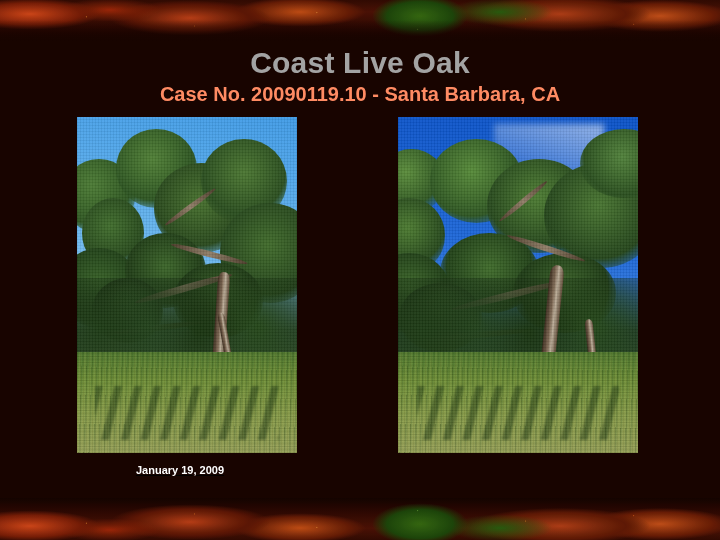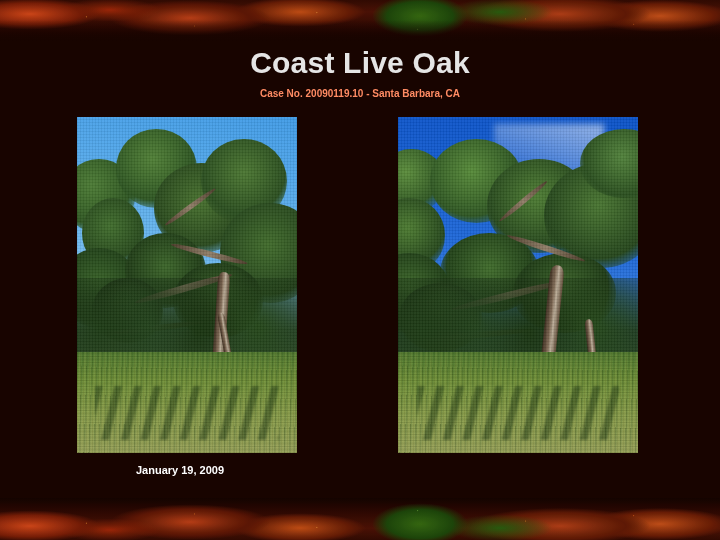--- a/index.html
+++ b/index.html
@@ -74,35 +74,35 @@
   .flame-fade.top { top: 20px; background: linear-gradient(180deg, rgba(24,4,0,0) 0%, rgba(24,4,0,1) 100%); }
   .flame-fade.bottom { bottom: 20px; background: linear-gradient(0deg, rgba(24,4,0,0) 0%, rgba(24,4,0,1) 100%); }
 
   
   #title {
     position: absolute;
     top: 46px;
     left: 0;
     width: 720px;
     text-align: center;
-    color: #e5e5e5;
+    color: #a3a3a3;
     font-size: 30px;
     font-weight: bold;
     letter-spacing: 0.2px;
     line-height: 34px;
     white-space: nowrap;
   }
   #subtitle {
     position: absolute;
     top: 84px;
     left: 0;
     width: 720px;
     text-align: center;
     color: #FF8B63;
-    font-size: 10px;
+    font-size: 20px;
     font-weight: bold;
     line-height: 20px;
     white-space: nowrap;
   }
 
   
   .photo-block { position: absolute; }
   .photo {
     position: relative;
     overflow: hidden;
@@ -110,21 +110,21 @@
   }
   .caption {
     margin-top: 11px;
     text-align: center;
     color: #FFFFFF;
     font-size: 11px;
     font-weight: bold;
     white-space: nowrap;
   }
 
-  #photo-left-block  { left: 77px;  top: 117px; width: 206px; }
+  #photo-left-block  { left: 77px;  top: 117px; width: 206px; text-decoration: underline; }
   #photo-left        { width: 220px; height: 336px; }
   #photo-right-block { left: 398px; top: 117px; width: 240px; }
   #photo-right       { width: 240px; height: 336px; }
 
   
   .sky {
     position: absolute; inset: 0;
   }
   .sky-left {
     background: linear-gradient(190deg, #3f9be6 0%, #69b6ef 42%, #a9d3f2 72%, #d8e9f6 100%);

